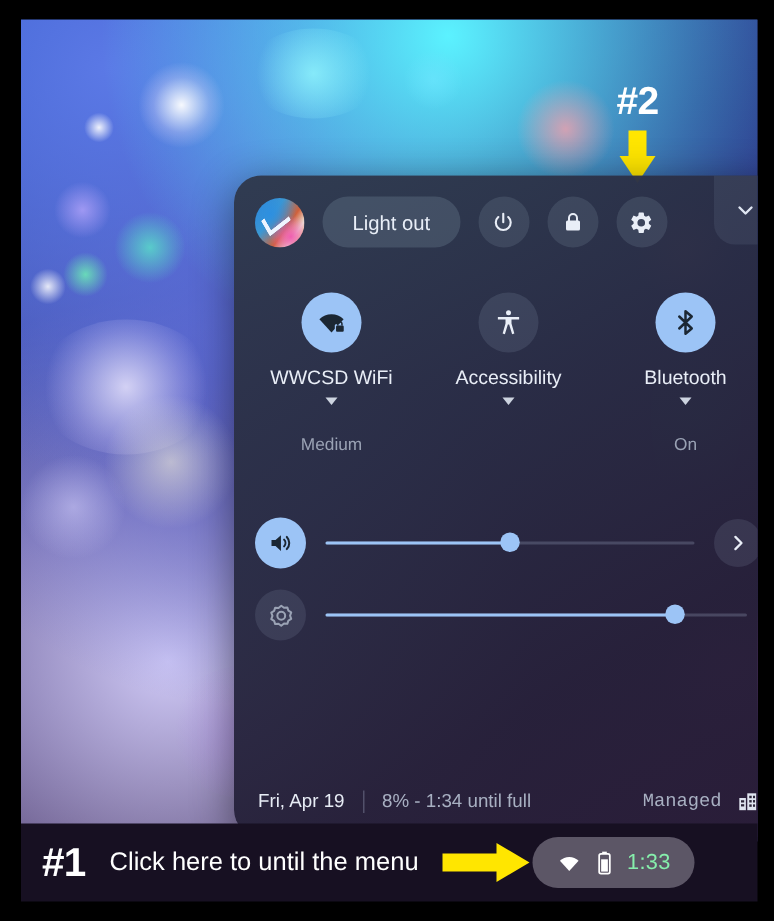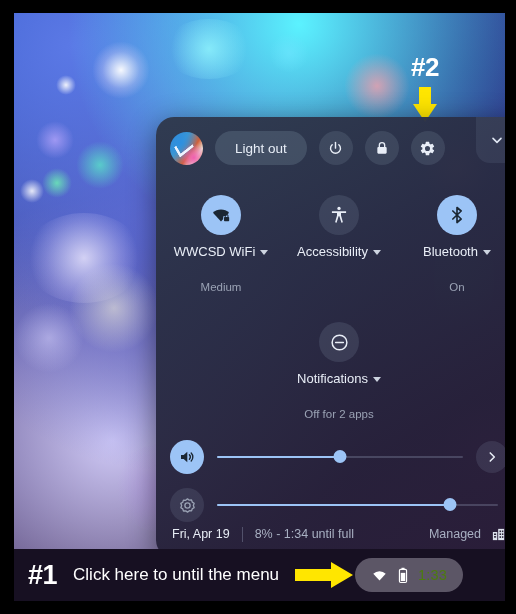--- a/index.html
+++ b/index.html
@@ -152,20 +152,21 @@
     background: #9cc4f6;
   }
   .pod-label {
     font-size: 13px;
     color: #e9eef7;
     display: flex;
     align-items: center;
     gap: 5px;
     line-height: 16px;
     white-space: nowrap;
+    flex-direction: column;
   }
   .pod-sub {
     font-size: 11.5px;
     color: #9aa2b4;
     margin-top: 20px;
     line-height: 14px;
     white-space: nowrap;
   }
   .caret {
     width: 0; height: 0;
@@ -251,20 +252,21 @@
     height: 15px;
     background: rgba(160,170,195,0.35);
     margin: 0 12px;
   }
   #footer-battery { color: #a8b0c2; white-space: nowrap; }
   #footer-right {
     margin-left: auto;
     display: flex;
     align-items: center;
     gap: 10px;
+    font-family: Liberation Mono, monospace;
   }
   #managed-label { color: #a8b0c2; }
 
   
   #ann2 {
     position: absolute;
     left: 381px;
     top: 40px;
     width: 60px;
     text-align: center;
@@ -350,21 +352,21 @@
     height: 34px;
     border-radius: 17px;
     background: rgba(215,210,225,0.36);
     display: flex;
     align-items: center;
     gap: 9px;
     padding: 0 16px;
     cursor: pointer;
   }
   #pill-time {
-    color: #4d7c0f;
+    color: #86efac;
     font-size: 14.5px;
     letter-spacing: 0.2px;
   }
 
   svg { display: block; }
 </style>
 </head>
 <body>
 
 <div id="screen">
@@ -476,33 +478,20 @@
         </div>
         <div class="pod-label">
           <span>Bluetooth</span>
           <span class="caret"></span>
         </div>
         <div class="pod-sub">On</div>
       </div>
     </div>
 
     <div class="pod-row" style="margin-top:22px;">
-      <div class="pod">
-        <div class="pod-ic">
-          <svg width="21" height="21" viewBox="0 0 24 24" fill="none" stroke="#e9eef7" stroke-width="1.7">
-            <circle cx="12" cy="12" r="8.4"></circle>
-            <line x1="7.6" y1="12" x2="16.4" y2="12" stroke-linecap="round"></line>
-          </svg>
-        </div>
-        <div class="pod-label">
-          <span>Notifications</span>
-          <span class="caret"></span>
-        </div>
-        <div class="pod-sub">Off for 2 apps</div>
-      </div>
 
 
     </div>
 
     <div id="sliders">
       <div class="slider-row">
         <div class="sl-ic active">
           <svg width="18" height="18" viewBox="0 0 24 24" fill="#1b2733">
             <path d="M4 9.4h3.6L12.4 5v14L7.6 14.6H4z"></path>
             <path d="M15.2 9a4.4 4.4 0 0 1 0 6" fill="none" stroke="#1b2733" stroke-width="1.8" stroke-linecap="round"></path>

